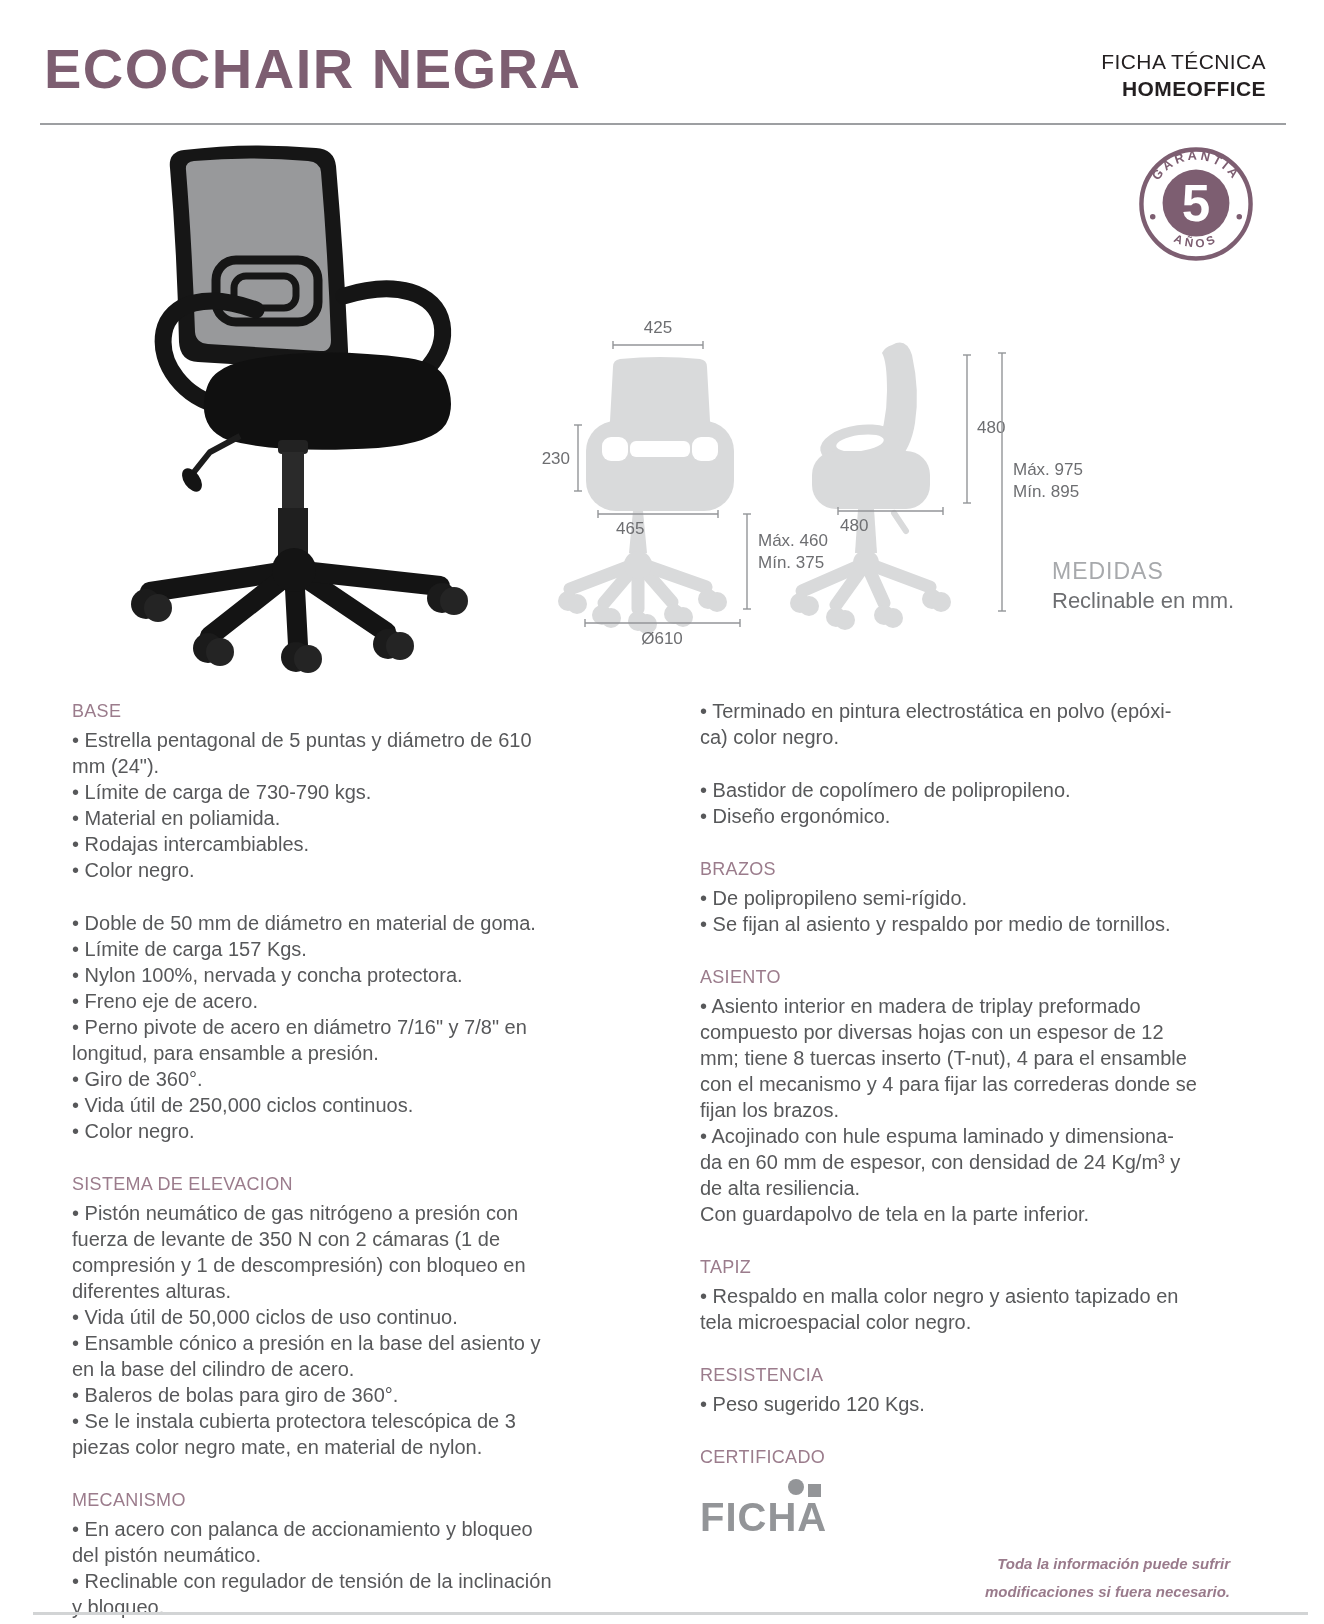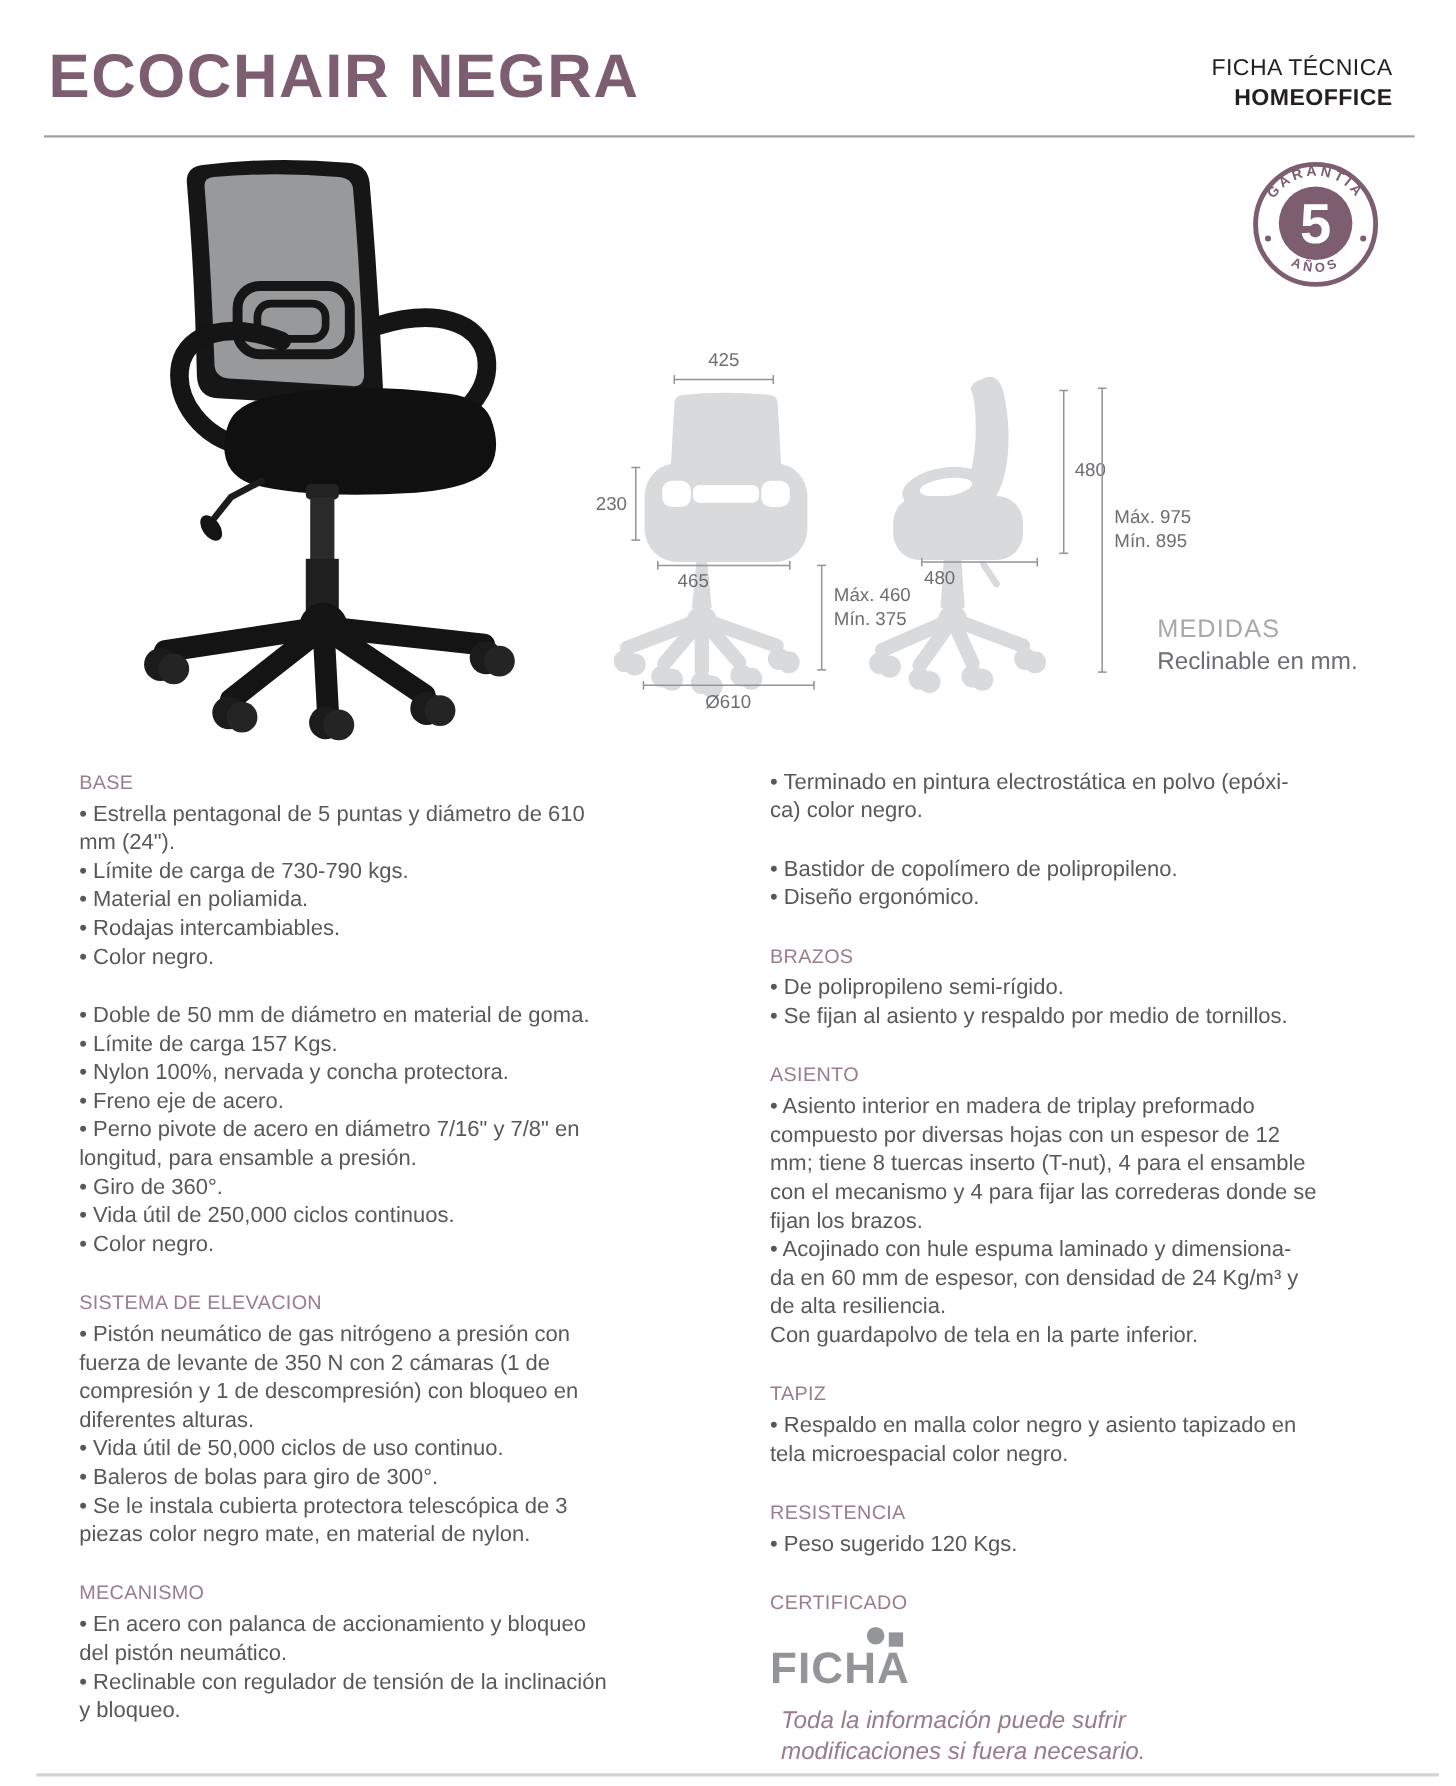--- a/index.html
+++ b/index.html
@@ -41,22 +41,22 @@
   .sec-heading{font-size:18px;line-height:26px;color:#9B7C8C;letter-spacing:0.3px;margin-bottom:3px;}
   .sec-item{font-size:20px;line-height:26px;color:#57585A;white-space:pre-wrap;}
 
   
   .bifma{position:relative;margin-top:22px;display:inline-block;}
   .bifma-text{font-size:40px;font-weight:bold;color:#939598;letter-spacing:1px;}
   .bifma-dot{position:absolute;left:88px;top:-16px;width:16px;height:16px;border-radius:50%;background:#939598;}
   .bifma-sq{position:absolute;left:108px;top:-11px;width:13px;height:13px;background:#939598;}
 
   
-  .footer-note{position:absolute;right:78px;top:1550px;width:520px;
-               font-style:italic;font-size:22px;line-height:28px;color:#9A7B8C;white-space:pre-wrap;}
+  .footer-note{position:absolute;right:78px;top:1550px;width:520px;text-align:right;
+               font-style:italic;font-size:15px;line-height:28px;color:#9A7B8C;white-space:pre-wrap;font-weight:bold;}
 </style>
 </head>
 <body>
 
 <div class="page">
 
   <div class="title">ECOCHAIR NEGRA</div>
   <div class="doc-type">
     <div class="l1">FICHA TÉCNICA</div>
     <div class="l2">HOMEOFFICE</div>
@@ -255,21 +255,23 @@
         <div class="sec-item">• Vida útil de 250,000 ciclos continuos.</div>
         <div class="sec-item">• Color negro.</div>
       </div>
       <div class="section">
         <div class="sec-heading">SISTEMA DE ELEVACION</div>
         <div class="sec-item">• Pistón neumático de gas nitrógeno a presión con
 fuerza de levante de 350 N con 2 cámaras (1 de
 compresión y 1 de descompresión) con bloqueo en
 diferentes alturas.</div>
         <div class="sec-item">• Vida útil de 50,000 ciclos de uso continuo.</div>
-        <div class="sec-item">• Baleros de bolas para giro de 300°.</div>
+        <div class="sec-item">• Ensamble cónico a presión en la base del asiento y
+en la base del cilindro de acero.</div>
+        <div class="sec-item">• Baleros de bolas para giro de 360°.</div>
         <div class="sec-item">• Se le instala cubierta protectora telescópica de 3
 piezas color negro mate, en material de nylon.</div>
       </div>
       <div class="section">
         <div class="sec-heading">MECANISMO</div>
         <div class="sec-item">• En acero con palanca de accionamiento y bloqueo
 del pistón neumático.</div>
         <div class="sec-item">• Reclinable con regulador de tensión de la inclinación
 y bloqueo.</div>
       </div>

